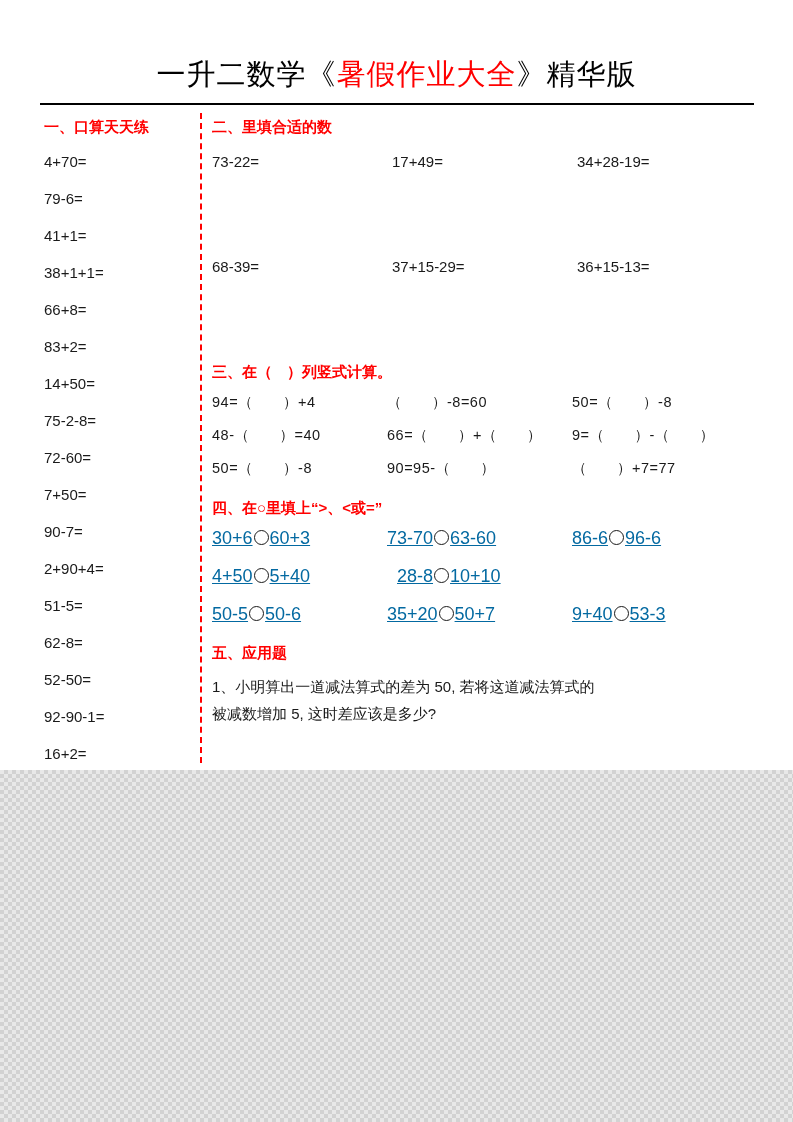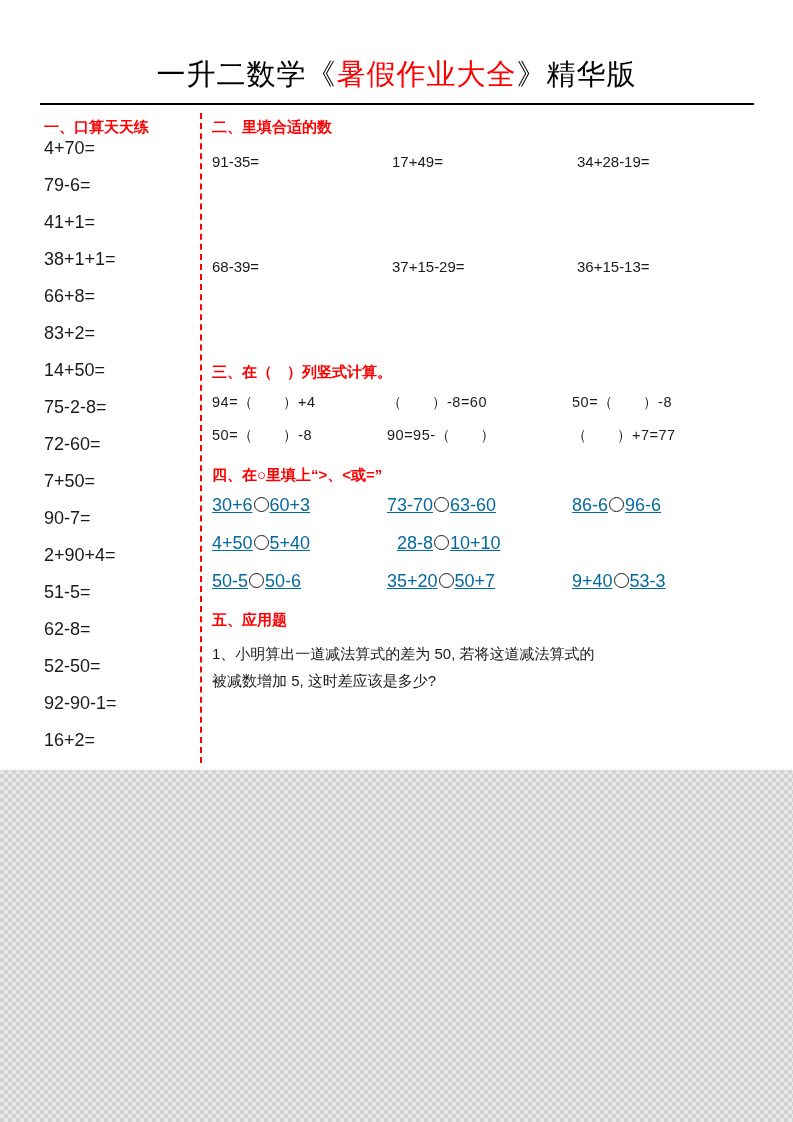--- a/index.html
+++ b/index.html
@@ -79,23 +79,24 @@
   }
 
   
   .left-col {
     position: absolute;
     left: 44px;
     top: 118px;
     width: 150px;
   }
   .left-col .sec-head {
+    margin-bottom: 14px;
   }
   .left-col .item {
-    font-size: 18px;
+    font-size: 15px;
     color: #1a1a1a;
     height: 37px;
     line-height: 22px;
     white-space: nowrap;
   }
 
   
   .right-col {
     position: absolute;
     left: 212px;
@@ -204,41 +205,46 @@
     <div class="item">92-90-1=</div>
     <div class="item">16+2=</div>
   </div>
 
   <div class="right-col">
 
     <div>
       <div class="sec-head">二、里填合适的数</div>
       <div class="vert-rows">
         <div class="vert-row">
-          <div class="cell c1">91-35=</div>
+          <div class="cell c1">73-22=</div>
           <div class="cell c2">17+49=</div>
           <div class="cell c3">34+28-19=</div>
         </div>
         <div class="vert-row">
           <div class="cell c1">68-39=</div>
           <div class="cell c2">37+15-29=</div>
           <div class="cell c3">36+15-13=</div>
         </div>
       </div>
     </div>
 
     <div class="sec3">
       <div class="sec-head">三、在（　）列竖式计算。</div>
       <div class="fill-rows">
         <div class="fill-row">
           <div class="cell c1 paren-gap">94=（　　）+4</div>
           <div class="cell c2 paren-gap">（　　）-8=60</div>
           <div class="cell c3 paren-gap">50=（　　）-8</div>
         </div>
         <div class="fill-row">
+          <div class="cell c1 paren-gap">48-（　　）=40</div>
+          <div class="cell c2 paren-gap">66=（　　）+（　　）</div>
+          <div class="cell c3 paren-gap">9=（　　）-（　　）</div>
+        </div>
+        <div class="fill-row">
           <div class="cell c1 paren-gap">50=（　　）-8</div>
           <div class="cell c2 paren-gap">90=95-（　　）</div>
           <div class="cell c3 paren-gap">（　　）+7=77</div>
         </div>
       </div>
     </div>
 
     <div class="sec4">
       <div class="sec-head">四、在○里填上“&gt;、&lt;或=”</div>
       <div class="cmp-rows">

